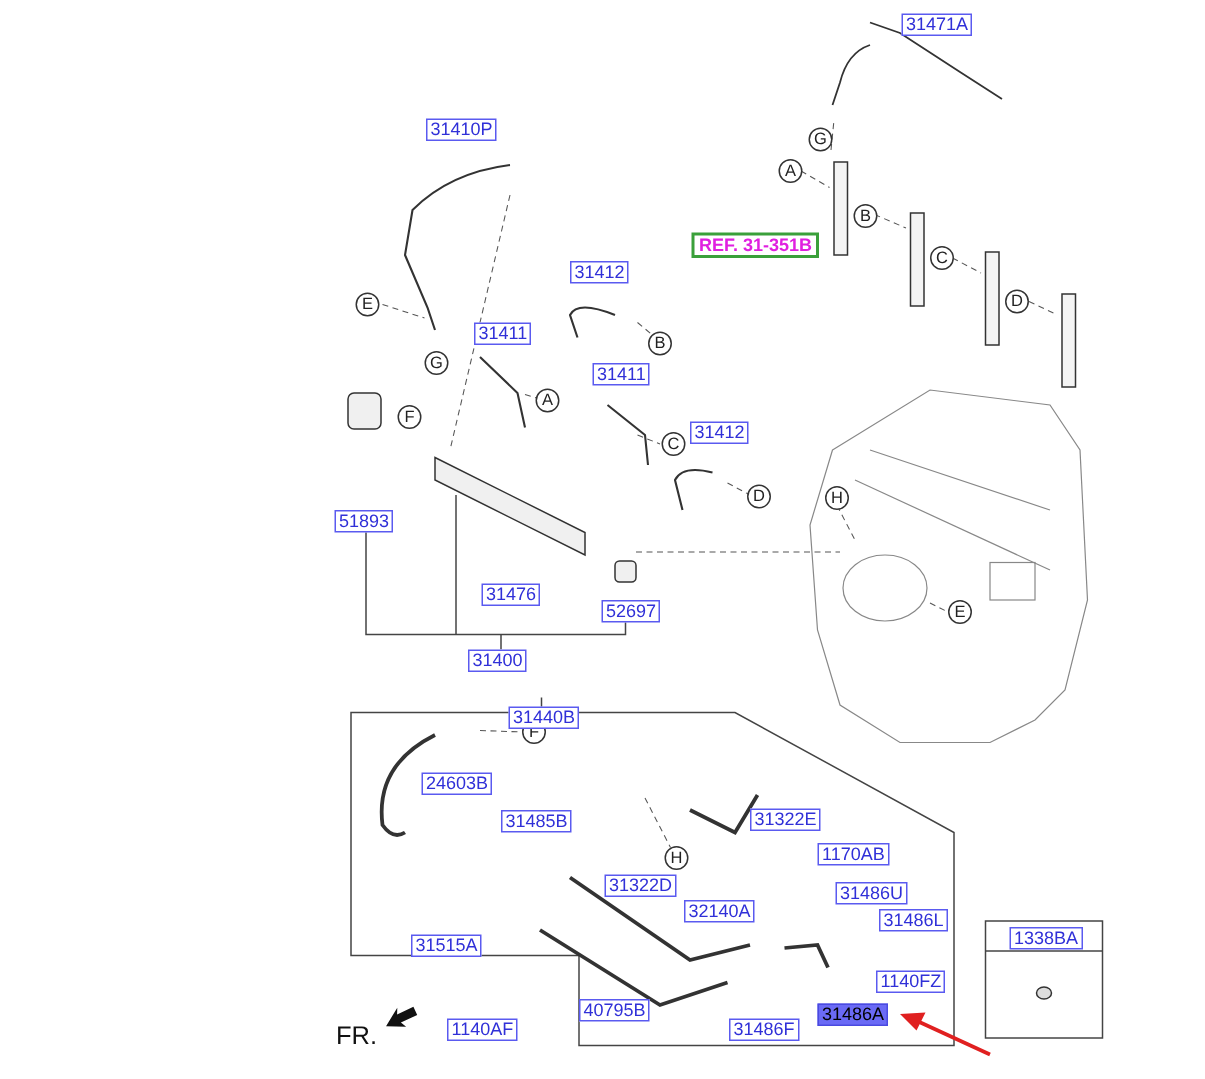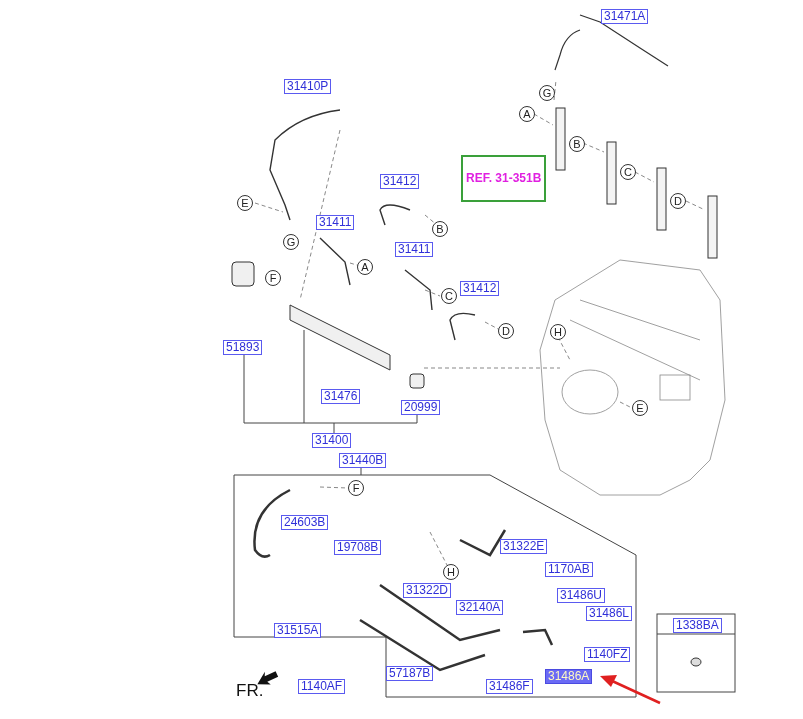--- a/index.html
+++ b/index.html
@@ -4,23 +4,23 @@
 <style>
   html, body { margin: 0; padding: 0; background: #ffffff; }
   body { width: 803px; height: 719px; position: relative; overflow: hidden;
          font-family: "Liberation Sans", sans-serif; }
   #diagram { position: absolute; left: 0; top: 0; width: 803px; height: 719px; }
   .part-label {
     position: absolute; height: 13px; line-height: 13px; padding: 0 2px;
     border: 1.5px solid #5a5af0; color: #3030d8; background: #ffffff;
     font-size: 12px; white-space: nowrap; cursor: pointer; box-sizing: content-box;
   }
-  .part-label.selected { background: #6a6af5; color: #fef9c3; border-color: #4a4ae0; }
+  .part-label.selected { background: #6a6af5; color: #000000; border-color: #4a4ae0; }
   .ref-label {
-    position: absolute; height: 13px; line-height: 13px; padding: 15px 3px;
+    position: absolute; height: 13px; line-height: 13px; padding: 0 3px;
     border: 2px solid #3aa03a; color: #e020e0; background: #fff;
     font-size: 12px; font-weight: bold; white-space: nowrap; cursor: pointer;
   }
   .circle-letter {
     position: absolute; width: 14px; height: 14px; border: 1px solid #333; border-radius: 50%;
     font-size: 11px; line-height: 14px; text-align: center; color: #222; background: #fff;
   }
   .fr-text { position: absolute; font-size: 17px; color: #111; }
 </style>
 </head>
@@ -131,32 +131,32 @@
 <div class="ref-label" style="left:461px;top:155px">REF. 31-351B</div>
 
 <div class="part-label" style="left:601px;top:9px">31471A</div>
 <div class="part-label" style="left:284px;top:79px">31410P</div>
 <div class="part-label" style="left:380px;top:174px">31412</div>
 <div class="part-label" style="left:316px;top:215px">31411</div>
 <div class="part-label" style="left:395px;top:242px">31411</div>
 <div class="part-label" style="left:460px;top:281px">31412</div>
 <div class="part-label" style="left:223px;top:340px">51893</div>
 <div class="part-label" style="left:321px;top:389px">31476</div>
-<div class="part-label" style="left:401px;top:400px">20999</div>
+<div class="part-label" style="left:401px;top:400px">52697</div>
 <div class="part-label" style="left:312px;top:433px">31400</div>
-<div class="part-label" style="left:339px;top:453px">31440B</div>
+<div class="part-label" style="left:339px;top:471px">31440B</div>
 <div class="part-label" style="left:281px;top:515px">24603B</div>
-<div class="part-label" style="left:334px;top:540px">19708B</div>
+<div class="part-label" style="left:334px;top:540px">31485B</div>
 <div class="part-label" style="left:500px;top:539px">31322E</div>
 <div class="part-label" style="left:545px;top:562px">1170AB</div>
 <div class="part-label" style="left:557px;top:588px">31486U</div>
 <div class="part-label" style="left:403px;top:583px">31322D</div>
 <div class="part-label" style="left:456px;top:600px">32140A</div>
 <div class="part-label" style="left:586px;top:606px">31486L</div>
 <div class="part-label" style="left:274px;top:623px">31515A</div>
 <div class="part-label" style="left:584px;top:647px">1140FZ</div>
-<div class="part-label" style="left:386px;top:666px">57187B</div>
+<div class="part-label" style="left:386px;top:666px">40795B</div>
 <div class="part-label selected" style="left:545px;top:669px">31486A</div>
 <div class="part-label" style="left:298px;top:679px">1140AF</div>
 <div class="part-label" style="left:486px;top:679px">31486F</div>
 <div class="part-label" style="left:673px;top:618px">1338BA</div>
 
-<div class="fr-text" style="left:236px;top:681px">FR.</div>
+<div class="fr-text" style="left:224px;top:681px">FR.</div>
 
 </body></html>

